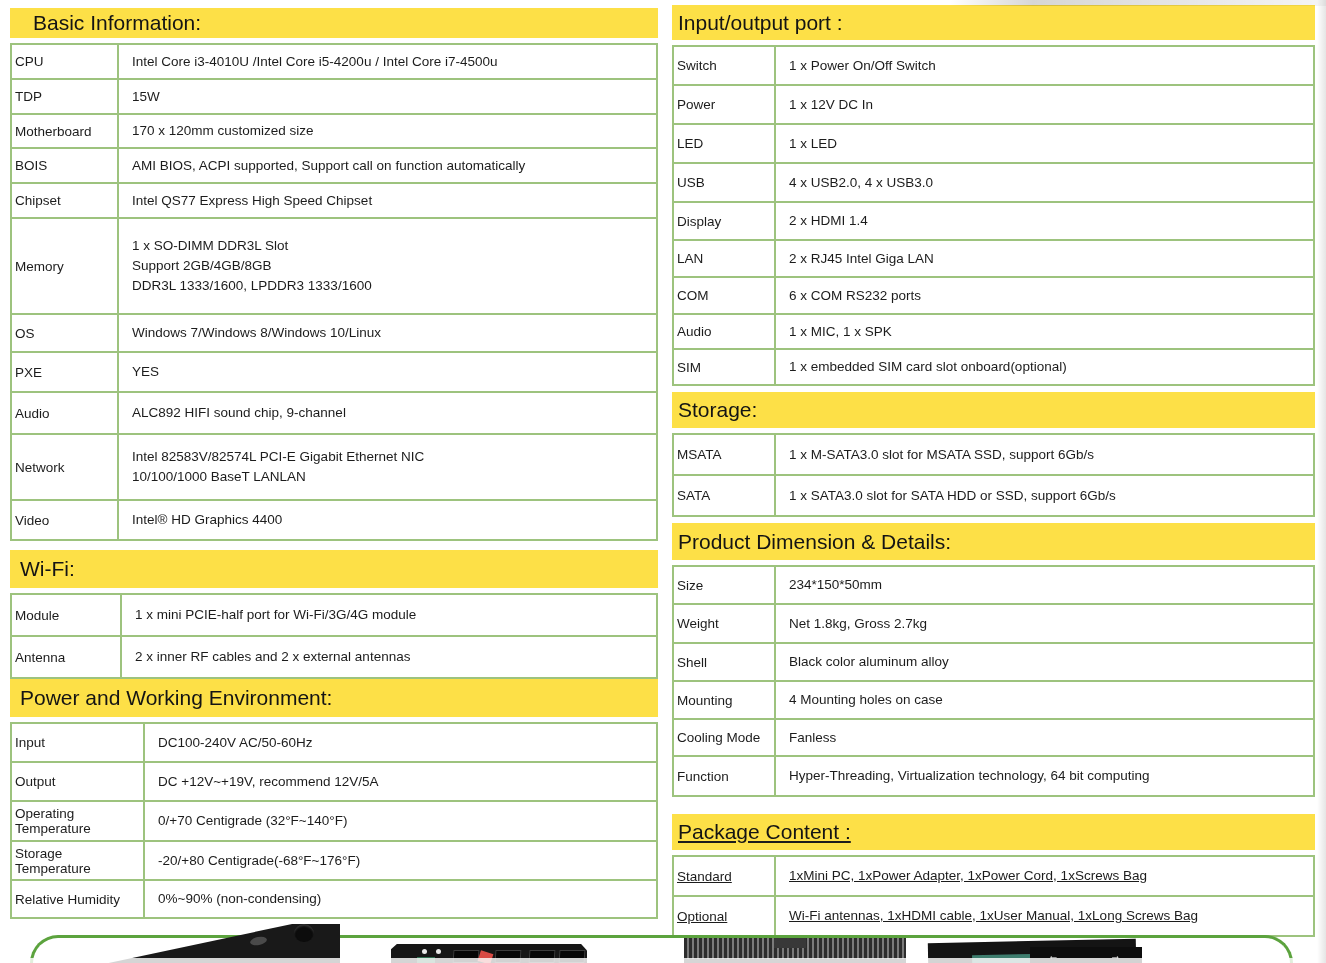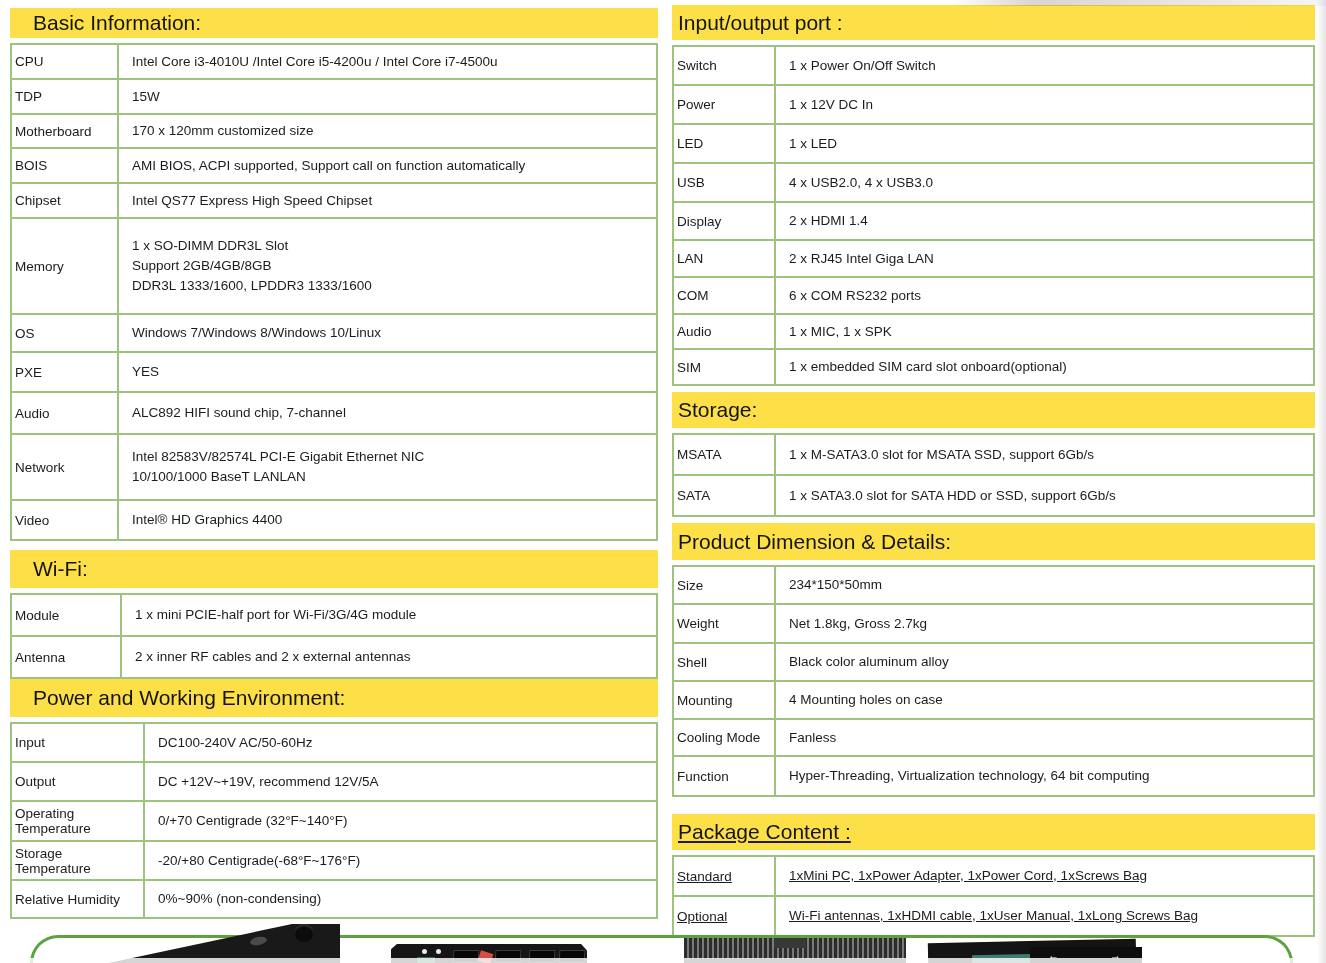--- a/index.html
+++ b/index.html
@@ -17,21 +17,21 @@
 
   
   .sec-header {
     background:#fde047;
     display:flex; align-items:center;
     color:#141414;
     font-size:21px;
     margin-bottom:5px;
   }
   .sec-header.pad-lg { padding-left:23px; }
-  .sec-header.pad-md { padding-left:23px; }
+  .sec-header.pad-md { padding-left:10px; }
   .sec-header.pad-sm { padding-left:6px; }
 
   
   table.spec { width:100%; border-collapse:collapse; table-layout:fixed; }
   table.spec td {
     border:2px solid #9dc37e;
     font-size:13.5px;
     color:#1c1c1c;
     vertical-align:middle;
   }
@@ -126,21 +126,21 @@
           <tr style="height:38px">
             <td class="lbl">OS</td>
             <td class="val">Windows 7/Windows 8/Windows 10/Linux</td>
           </tr>
           <tr style="height:40px">
             <td class="lbl">PXE</td>
             <td class="val">YES</td>
           </tr>
           <tr style="height:42px">
             <td class="lbl">Audio</td>
-            <td class="val">ALC892 HIFI sound chip, 7-channel</td>
+            <td class="val">ALC892 HIFI sound chip, 9-channel</td>
           </tr>
           <tr style="height:66px">
             <td class="lbl">Network</td>
             <td class="val lh23">Intel 82583V/82574L PCI-E Gigabit Ethernet NIC
 10/100/1000 BaseT LANLAN</td>
           </tr>
           <tr style="height:40px">
             <td class="lbl">Video</td>
             <td class="val">Intel® HD Graphics 4400</td>
           </tr>

